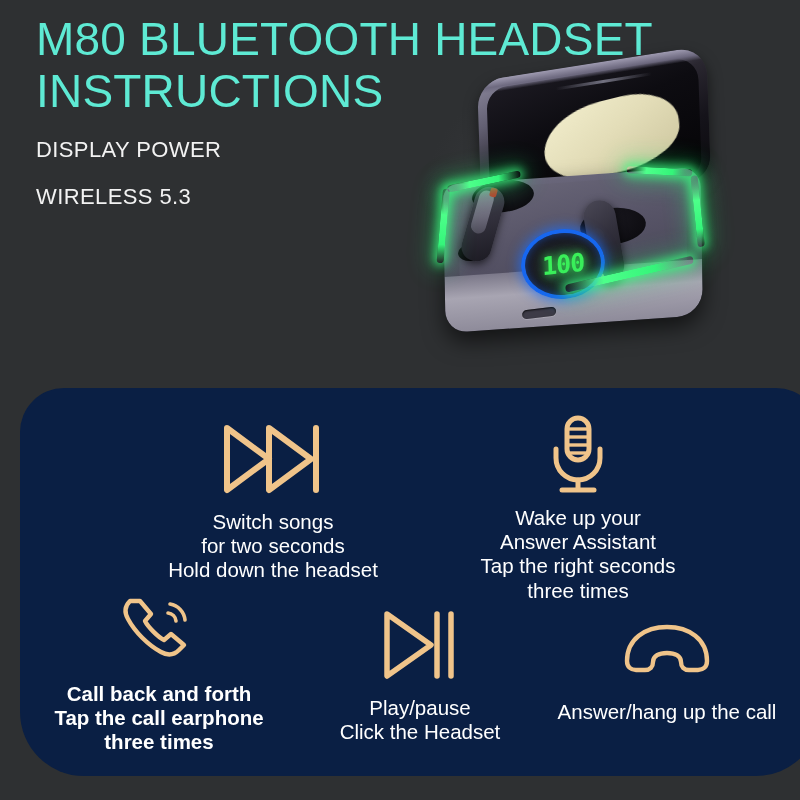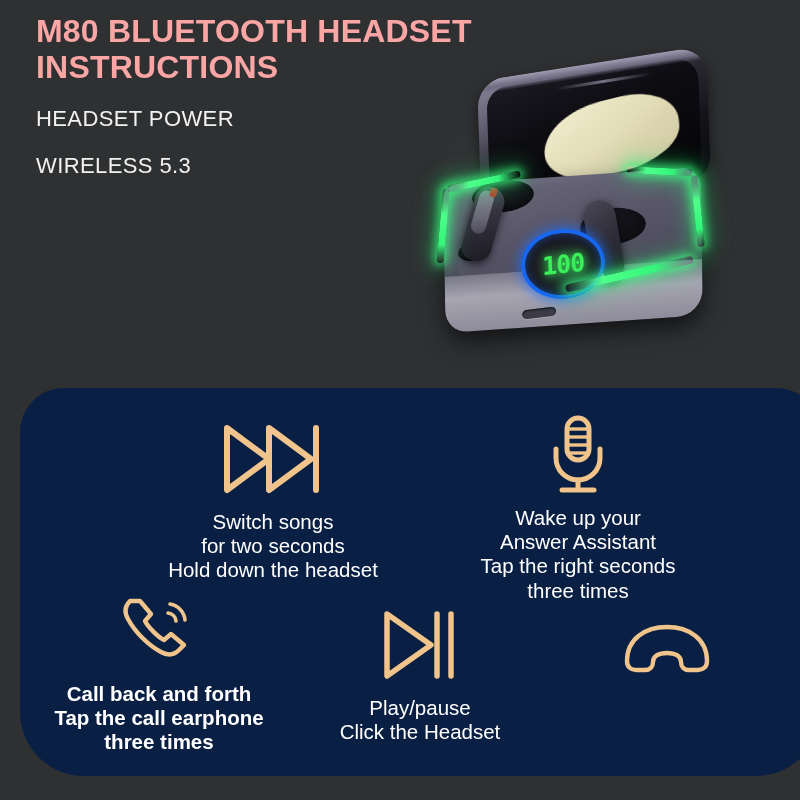--- a/index.html
+++ b/index.html
@@ -24,23 +24,23 @@
   }
 
   
   .header-block {
     position: absolute;
     left: 36px;
     top: 14px;
     width: 680px;
   }
   .title-line {
-    font-size: 32px;
-    font-weight: 700;
-    color: #fca5a5;
+    font-size: 46px;
+    font-weight: 400;
+    color: #5eead4;
     letter-spacing: 0.2px;
     line-height: 1.12;
     white-space: nowrap;
   }
   .subtitle-list {
     margin-top: 22px;
   }
   .subtitle-line {
     font-size: 22px;
     font-weight: 400;
@@ -361,21 +361,21 @@
 </style>
 </head>
 <body>
 
 <div id="page">
 
   <div class="header-block">
     <div class="title-line">M80 BLUETOOTH HEADSET</div>
     <div class="title-line">INSTRUCTIONS</div>
     <div class="subtitle-list">
-      <div class="subtitle-line">HEADSET POWER</div>
+      <div class="subtitle-line">DISPLAY POWER</div>
       <div class="subtitle-line">WIRELESS 5.3</div>
     </div>
   </div>
 
   <div class="product-photo">
     <div class="photo-bg"></div>
 
     <div class="case-lid">
       <div class="lid-inner">
         <div class="lid-mirror"></div>
@@ -488,19 +488,20 @@
         </div>
       </div>
 
       <div class="card c5">
         <div class="card-icon">
           <svg width="92" height="56" viewBox="0 0 92 56">
             <path class="gold" stroke-width="4.4" stroke-linejoin="round" stroke-linecap="round" d="M6 40 C6 18 24 6 46 6 C68 6 86 18 86 40 C86 46 82 49 77 49 L68 49 C63 49 60 46 60 41 C60 35 54 32 46 32 C38 32 32 35 32 41 C32 46 29 49 24 49 L15 49 C10 49 6 46 6 40 Z"></path>
           </svg>
         </div>
         <div class="card-lines">
+          <div class="card-line">Answer/hang up the call</div>
         </div>
       </div>
 
     </div>
   </div>
 
 </div>
 
 </body></html>

